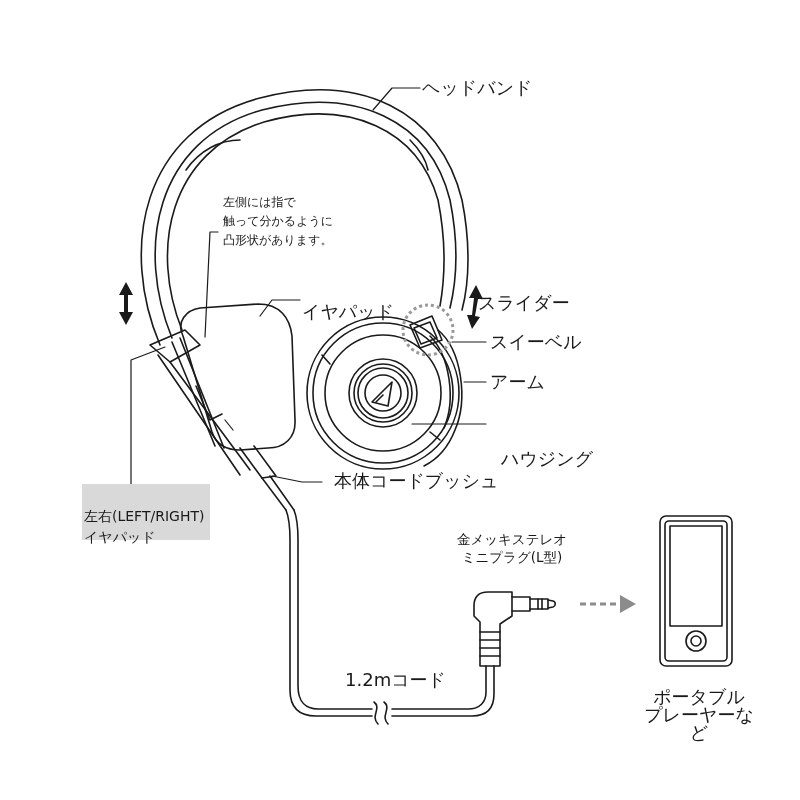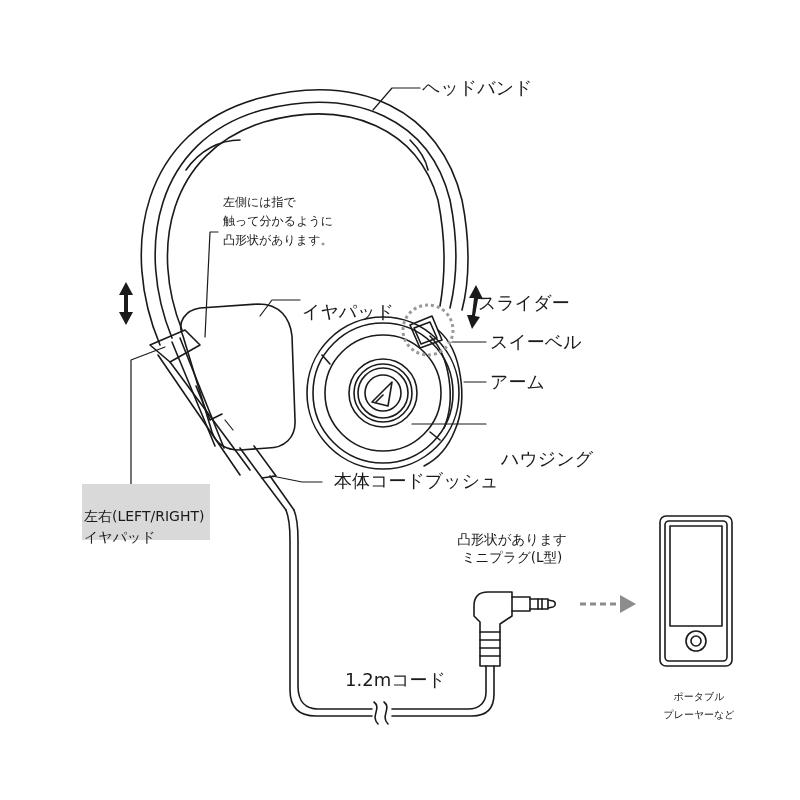--- a/index.html
+++ b/index.html
@@ -7,21 +7,21 @@
          font-family: "DejaVu Sans", "Liberation Sans", sans-serif; color:#1a1a1a; }
   svg.art { position:absolute; left:0; top:0; }
   .lbl { position:absolute; font-size:18px; line-height:18px; white-space:nowrap; color:#1a1a1a; }
   .note { position:absolute; left:223px; top:193px; font-size:12px; line-height:19px; }
   .lrbox { position:absolute; left:82px; top:484px; width:128px; height:56px;
            background:#d9d9d9; box-sizing:border-box; padding:22px 0 0 2px;
            font-size:14px; line-height:21px; }
   .plug-label { position:absolute; left:438px; top:530px; width:148px; text-align:center;
                 font-size:13.5px; line-height:18px; }
   .device-label { position:absolute; left:636px; top:688px; width:126px; text-align:center;
-                  font-size:10px; line-height:18px; }
+                  font-size:18px; line-height:18px; }
 </style>
 </head>
 <body>
 
 <svg class="art" width="800" height="800" viewBox="0 0 800 800">
   <g fill="none" stroke="#1a1a1a" stroke-width="1.6" stroke-linecap="round" stroke-linejoin="round">
 
     <g>
       <path d="M160,345 C120,250 140,130 260,98 C360,72 440,110 462,200 C470,240 470,280 462,310"></path>
       <path d="M172,338 C136,250 154,140 262,110 C356,86 430,120 450,200 C458,240 458,275 450,308"></path>
@@ -140,21 +140,21 @@
 <div class="lbl" style="left:490px;top:373px;">アーム</div>
 <div class="lbl" style="left:501px;top:414px;margin-top:36px;">ハウジング</div>
 <div class="lbl" style="left:334px;top:472px;">本体コードブッシュ</div>
 
 <div class="lrbox">
   <div>左右(LEFT/RIGHT)</div>
   <div>イヤパッド</div>
 </div>
 
 <div class="plug-label">
-  <div>凸形状があります</div>
+  <div>金メッキステレオ</div>
   <div>ミニプラグ(L型)</div>
 </div>
 
 <div class="lbl" style="left:345px;top:671px;">1.2mコード</div>
 
 <div class="device-label">
   <div>ポータブル</div>
   <div>プレーヤーなど</div>
 </div>
 

